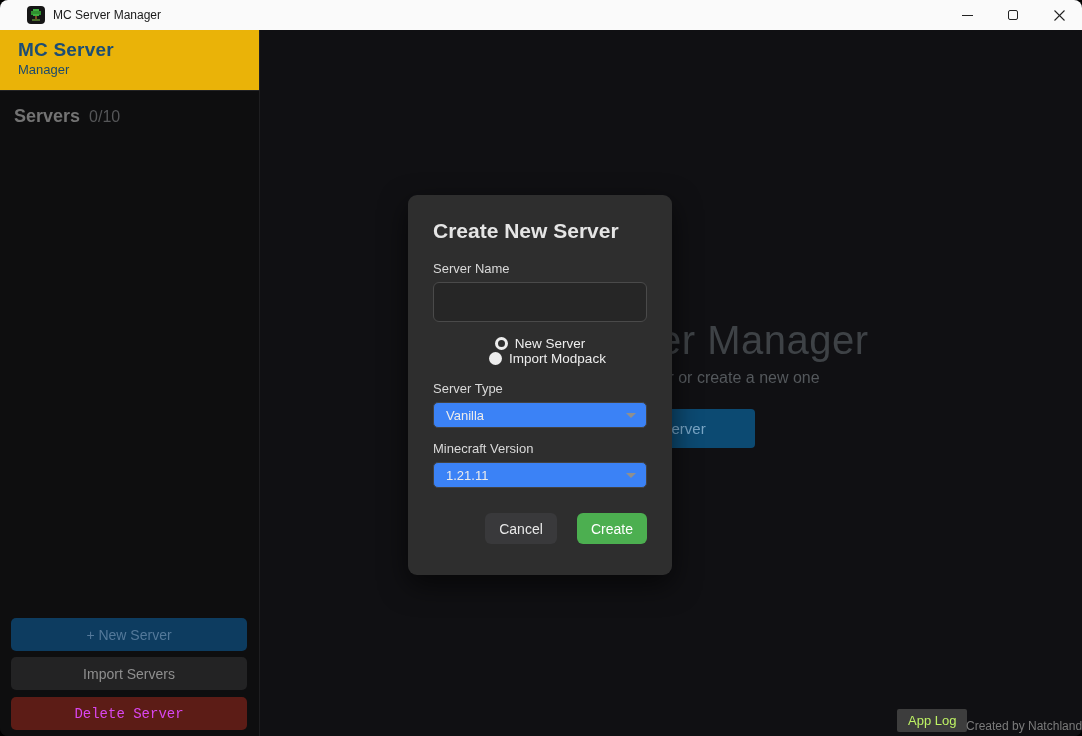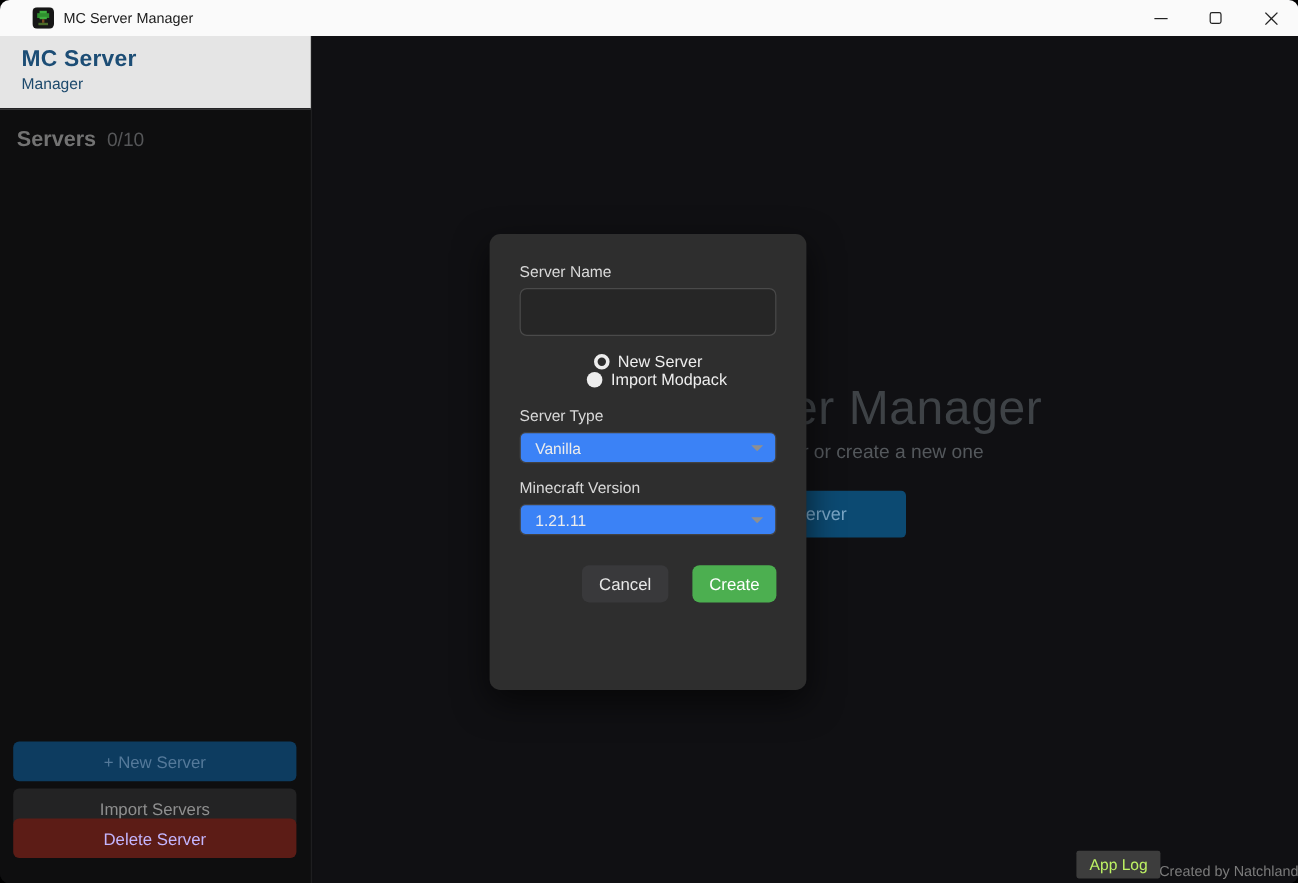--- a/index.html
+++ b/index.html
@@ -21,36 +21,36 @@
   .win-controls{position:absolute;right:0;top:0;height:30px;display:flex;}
   .win-btn{width:46px;height:30px;display:flex;align-items:center;justify-content:center;cursor:default;}
   .glyph-min{width:11px;height:1px;background:#222;}
   .glyph-max{width:10px;height:10px;border:1px solid #222;border-radius:2px;}
   
   .sidebar{
     position:absolute;left:0;top:30px;width:260px;height:706px;background:#0e0e0f;
     border-right:1px solid #1e1e20;z-index:1;
   }
   .sb-header{
-    position:absolute;left:0;top:0;width:100%;height:61px;background:#e5e5e5;
+    position:absolute;left:0;top:0;width:100%;height:61px;background:#eab308;
     border-bottom:1px solid #232325;padding:9px 0 0 18px;
   }
   .sb-logo1{font-size:19px;font-weight:bold;color:#1c4d75;letter-spacing:.2px;}
   .sb-logo2{font-size:13px;color:#1d4a6d;margin-top:1px;}
   .sb-servers{position:absolute;left:14px;top:76px;display:flex;align-items:baseline;gap:9px;}
   .sb-servers .lbl{font-size:18px;font-weight:bold;color:#737373;}
   .sb-servers .cnt{font-size:16px;color:#555658;}
   .sb-btn{
     position:absolute;left:11px;width:236px;height:33px;border:none;border-radius:5px;
     font-size:14px;font-family:inherit;display:flex;align-items:center;justify-content:center;
     cursor:pointer;
   }
   .sb-btn.new{top:588px;background:#0d3c60;color:#54799a;}
   .sb-btn.import{top:627px;background:#232324;color:#8f8f8f;}
-  .sb-btn.delete{top:652px;background:#5c1c16;color:#c4b5fd;}
+  .sb-btn.delete{top:667px;background:#5c1c16;color:#d946ef;font-family:Liberation Mono, monospace;}
   
   .main{position:absolute;left:261px;top:30px;width:821px;height:706px;background:#101013;}
   .welcome-heading{
     position:absolute;left:239px;top:288px;font-size:40px;color:#3e4246;
     letter-spacing:.5px;white-space:nowrap;
   }
   .welcome-sub{
     position:absolute;left:186px;top:339px;font-size:16px;color:#54585c;white-space:nowrap;
   }
   .main-new-btn{
@@ -144,20 +144,21 @@
 
   <div class="main">
     <div class="welcome-heading">MC Server Manager</div>
     <div class="welcome-sub">Select a server from the sidebar or create a new one</div>
     <button class="main-new-btn">+ New Server</button>
     <button class="app-log-btn">App Log</button>
     <div class="credit">Created by Natchland</div>
   </div>
 
   <div class="modal">
+    <div class="modal-title">Create New Server</div>
 
     <div class="field-label">Server Name</div>
     <input class="name-input" type="text" value="" style="">
 
     <div class="radio-row">
       <div class="radio-group">
         <span class="radio-ring"></span>
         <span class="radio-label">New Server</span>
       </div>
       <div class="radio-group">

